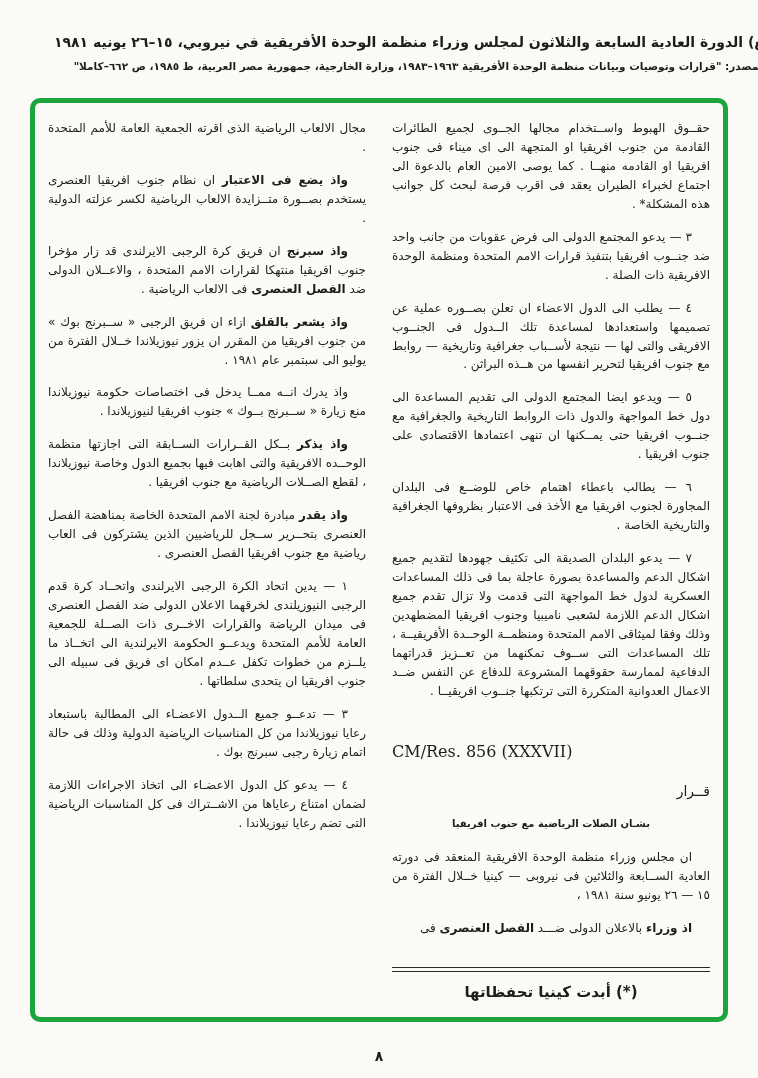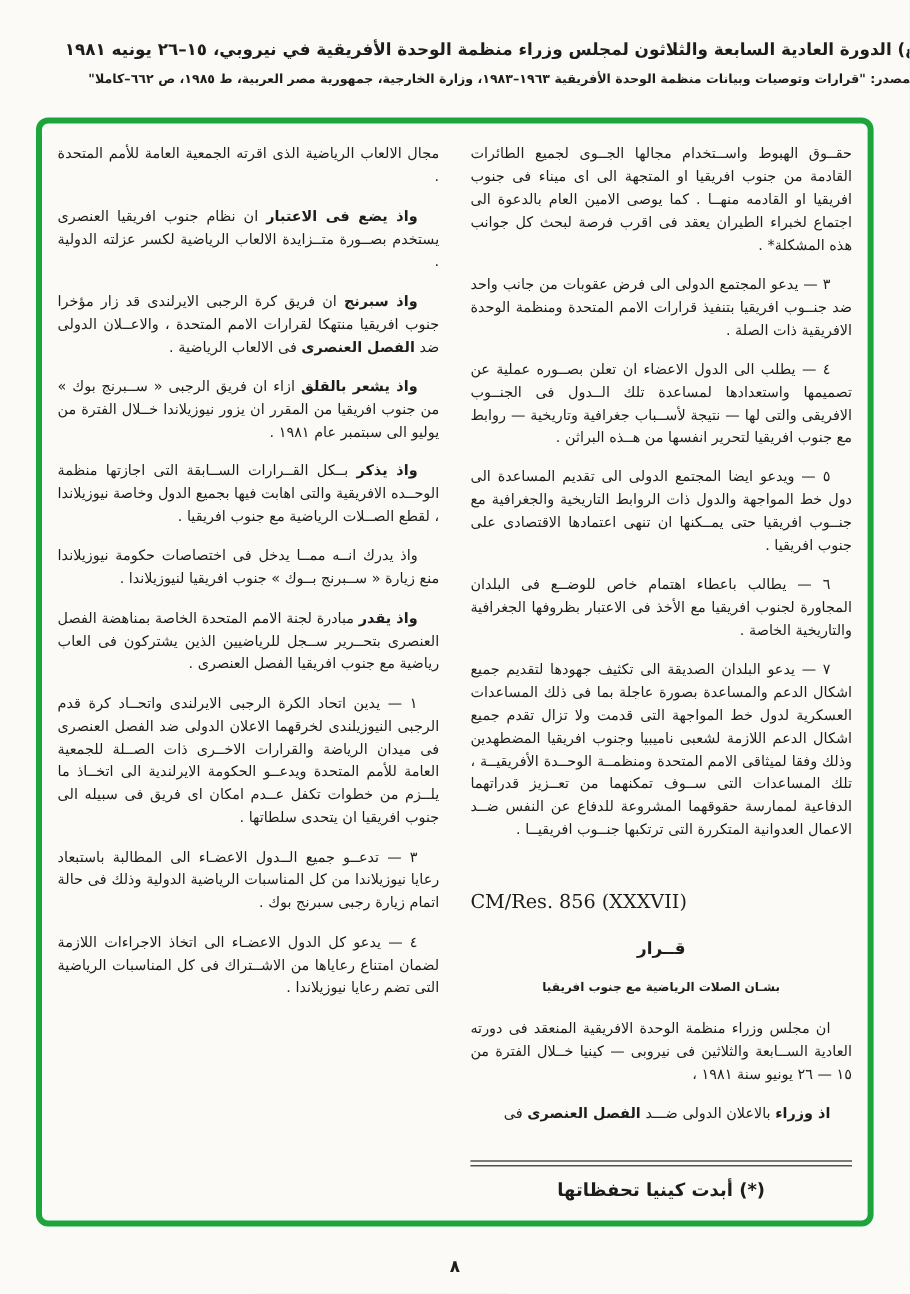--- a/index.html
+++ b/index.html
@@ -20,21 +20,21 @@
     padding:16px 13px 12px 13px;overflow:hidden;background:transparent;
   }
   .cols{direction:rtl;display:flex;gap:26px;height:100%;box-sizing:border-box;}
   .col{flex:1 1 0;display:flex;flex-direction:column;font-size:12px;line-height:1.58;text-align:justify;min-width:0;}
   
   .col p{margin:0 0 14px 0;}
   p.body{text-indent:1.5em;}
   p.no-indent,p.body.no-indent{text-indent:0;}
   .b{font-weight:bold;}
   p.latin{direction:ltr;text-align:left;font-family:"DejaVu Serif",serif;font-size:16px;margin:24px 0 8px 0;text-indent:0;}
-  p.heading{text-align:center;font-weight:bold;font-size:14px;margin:8px 0 12px 0;text-indent:0;letter-spacing:1px;}
+  p.heading{font-weight:normal;font-size:14px;margin:8px 0 12px 0;text-indent:0;letter-spacing:1px;}
   p.heading2{text-align:center;font-weight:bold;font-size:10px;margin:2px 0 16px 0;text-indent:0;}
   .footnote-rule{margin-top:auto;height:3px;border-top:1.5px solid #2a2a2a;border-bottom:1px solid #2a2a2a;width:100%;}
   p.footnote{font-size:15px;text-align:center;margin:9px 0 0 0;text-indent:0;font-weight:bold;}
   
   .page-number{position:absolute;bottom:14px;left:0;width:100%;text-align:center;font-size:14px;font-weight:bold;}
 </style>
 </head>
 <body>
 
 <div class="page" style="background: rgb(251, 250, 246); color: rgb(29, 29, 29);">
@@ -59,22 +59,22 @@
           <p class="body"><span>ان مجلس وزراء منظمة الوحدة الافريقية المنعقد فى دورته العادية الســابعة والثلاثين فى نيروبى — كينيا خــلال الفترة من ١٥ — ٢٦ يونيو سنة ١٩٨١ ،</span></p>
           <p class="body"><span class="b">اذ وزراء</span><span> بالاعلان الدولى ضـــد </span><span class="b">الفصل العنصرى</span><span> فى</span></p>
           <div class="footnote-rule"></div>
           <p class="footnote"><span>(*) أبدت كينيا تحفظاتها</span></p>
         </div>
       <div class="col">
           <p class="body no-indent"><span>مجال الالعاب الرياضية الذى اقرته الجمعية العامة للأمم المتحدة .</span></p>
           <p class="body"><span class="b">واذ يضع فى الاعتبار</span><span> ان نظام جنوب افريقيا العنصرى يستخدم بصــورة متــزايدة الالعاب الرياضية لكسر عزلته الدولية .</span></p>
           <p class="body"><span class="b">واذ سبرنج</span><span> ان فريق كرة الرجبى الايرلندى قد زار مؤخرا جنوب افريقيا منتهكا لقرارات الامم المتحدة ، والاعــلان الدولى ضد </span><span class="b">الفصل العنصرى</span><span> فى الالعاب الرياضية .</span></p>
           <p class="body"><span class="b">واذ يشعر بالقلق</span><span> ازاء ان فريق الرجبى « ســبرنج بوك » من جنوب افريقيا من المقرر ان يزور نيوزيلاندا خــلال الفترة من يوليو الى سبتمبر عام ١٩٨١ .</span></p>
+          <p class="body"><span>واذ يدرك انــه ممــا يدخل فى اختصاصات حكومة نيوزيلاندا منع زيارة « ســبرنج بــوك » جنوب افريقيا لنيوزيلاندا .</span></p>
           <p class="body"><span class="b">واذ يذكر</span><span> بــكل القــرارات الســابقة التى اجازتها منظمة الوحــده الافريقية والتى اهابت فيها بجميع الدول وخاصة نيوزيلاندا ، لقطع الصــلات الرياضية مع جنوب افريقيا .</span></p>
-          <p class="body"><span>واذ يدرك انــه ممــا يدخل فى اختصاصات حكومة نيوزيلاندا منع زيارة « ســبرنج بــوك » جنوب افريقيا لنيوزيلاندا .</span></p>
           <p class="body"><span class="b">واذ يقدر</span><span> مبادرة لجنة الامم المتحدة الخاصة بمناهضة الفصل العنصرى بتحــرير ســجل للرياضيين الذين يشتركون فى العاب رياضية مع جنوب افريقيا الفصل العنصرى .</span></p>
           <p class="body"><span>١ — يدين اتحاد الكرة الرجبى الايرلندى واتحــاد كرة قدم الرجبى النيوزيلندى لخرقهما الاعلان الدولى ضد الفصل العنصرى فى ميدان الرياضة والقرارات الاخــرى ذات الصــلة للجمعية العامة للأمم المتحدة ويدعــو الحكومة الايرلندية الى اتخــاذ ما يلــزم من خطوات تكفل عــدم امكان اى فريق فى سبيله الى جنوب افريقيا ان يتحدى سلطاتها .</span></p>
           <p class="body"><span>٣ — تدعــو جميع الــدول الاعضـاء الى المطالبة باستبعاد رعايا نيوزيلاندا من كل المناسبات الرياضية الدولية وذلك فى حالة اتمام زيارة رجبى سبرنج بوك .</span></p>
           <p class="body"><span>٤ — يدعو كل الدول الاعضـاء الى اتخاذ الاجراءات اللازمة لضمان امتناع رعاياها من الاشــتراك فى كل المناسبات الرياضية التى تضم رعايا نيوزيلاندا .</span></p>
         </div>
     </div>
   </div>
 
   <div class="page-number">٨</div>
 

